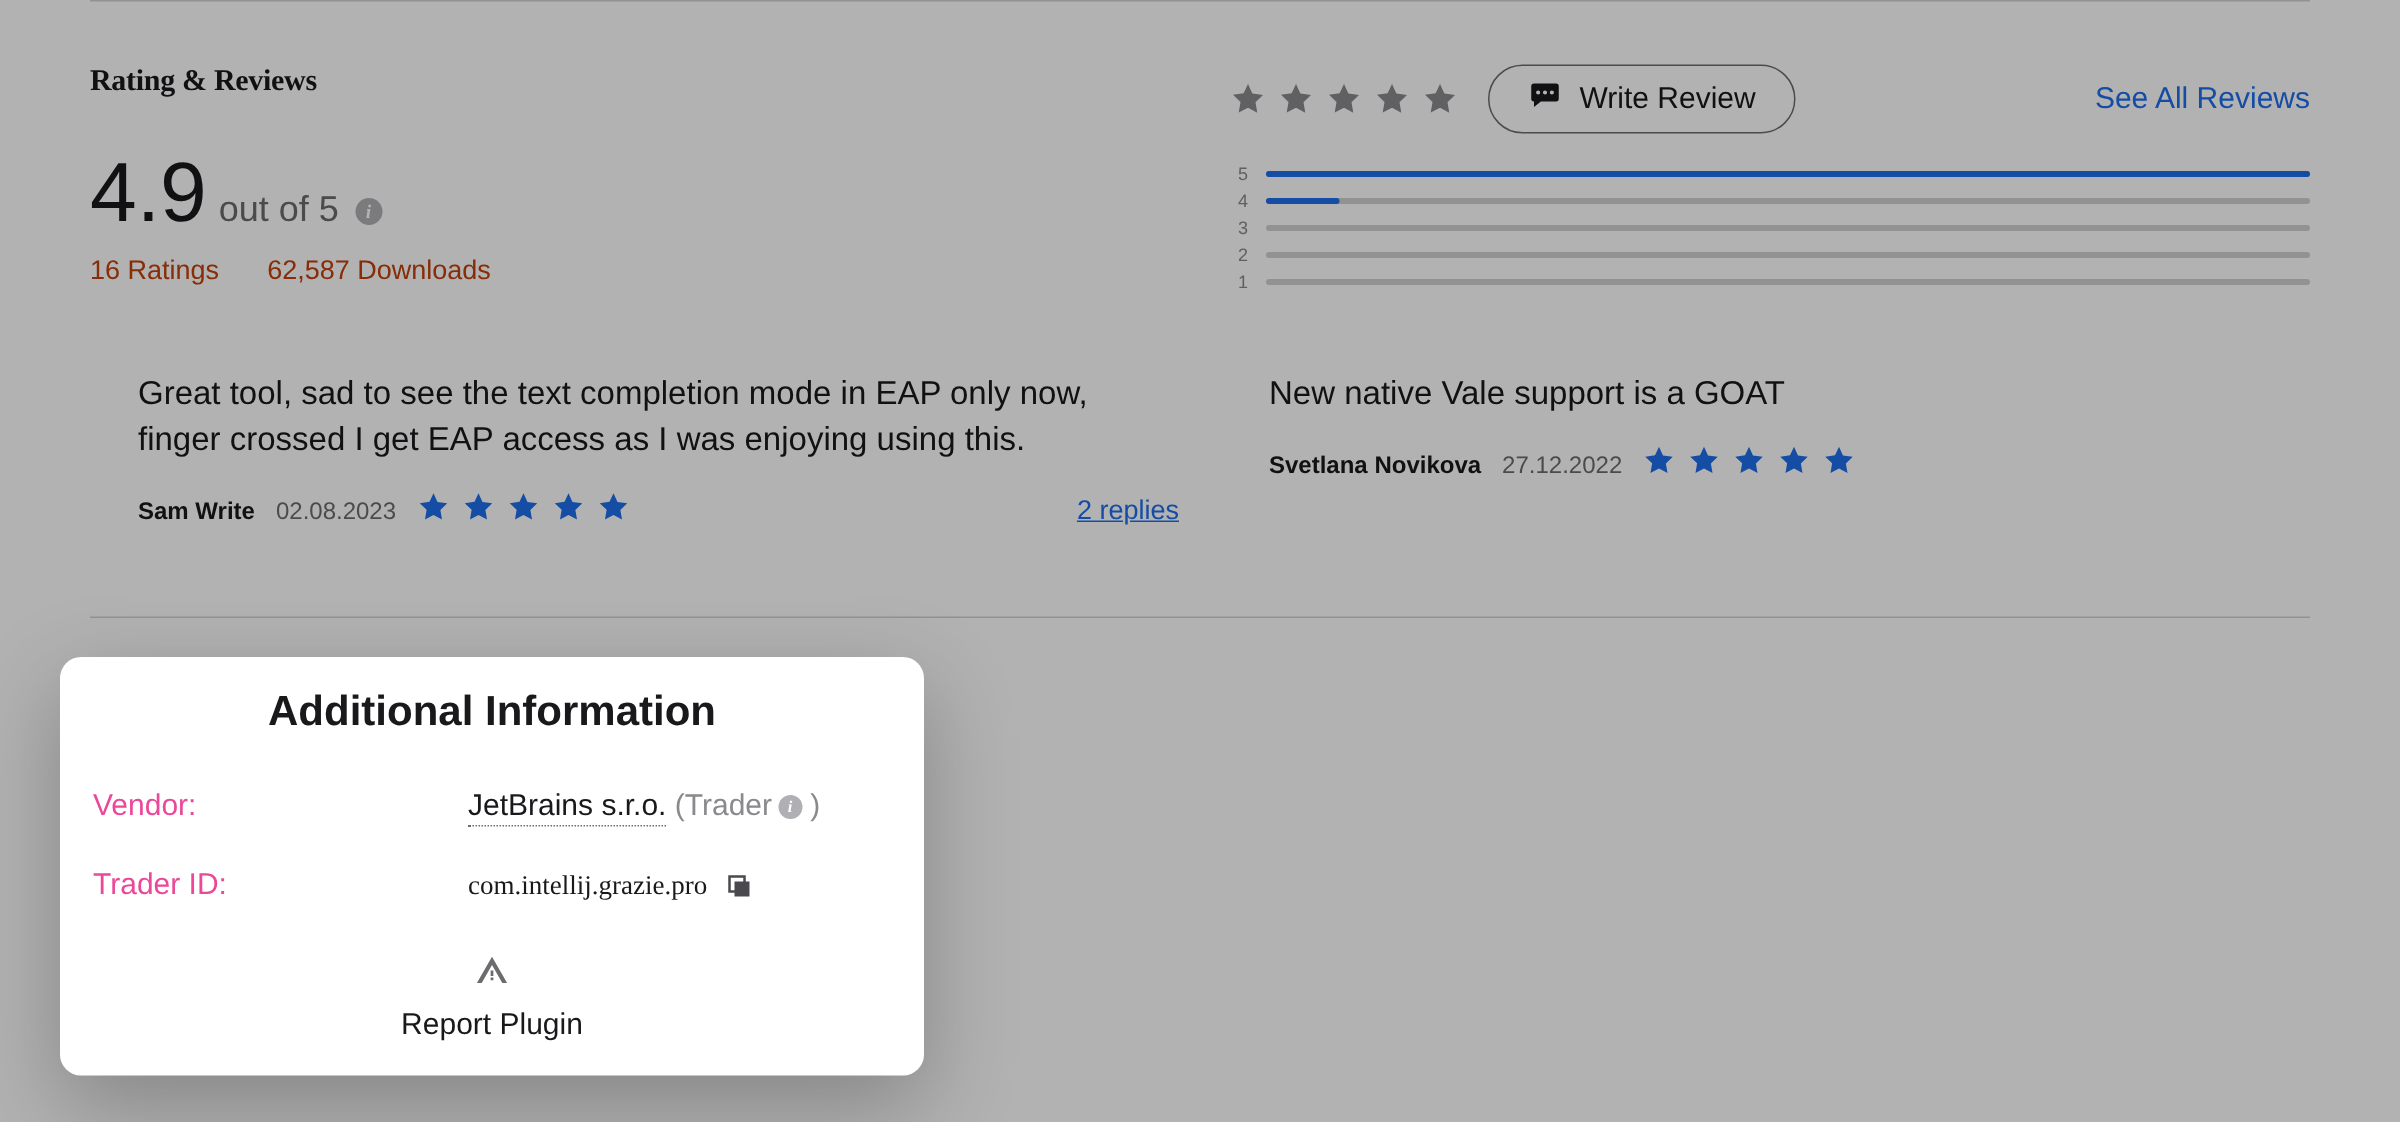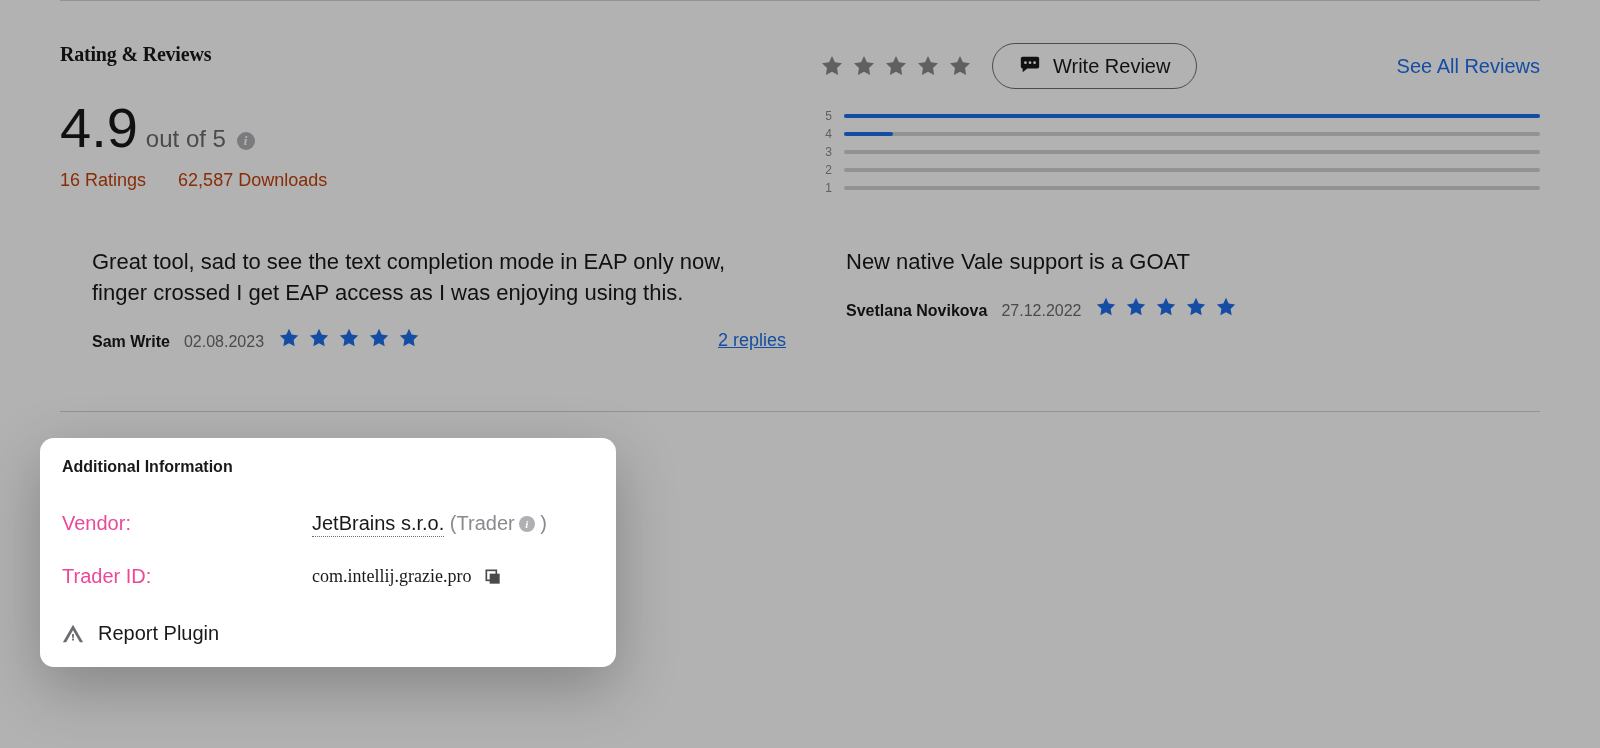--- a/index.html
+++ b/index.html
@@ -43,30 +43,30 @@
   .review-text { font-size: 22px; line-height: 1.4; color: #19191c; max-width: 700px; }
   .review-meta { display: flex; align-items: flex-end; gap: 14px; margin-top: 18px; flex-wrap: wrap; }
   .review-author { font-size: 16px; font-weight: 700; color: #19191c; }
   .review-date { font-size: 16px; color: #6c6c70; }
   .review-stars { display: flex; gap: 6px; }
   .review-replies { margin-left: auto; color: #1f6feb; font-size: 18px; }
 
   .dimmer { position: absolute; inset: 0; background: rgba(0,0,0,0.30); }
 
   .popover { position: absolute; left: 40px; top: 438px; width: 576px; background: #fff; border-radius: 14px; box-shadow: 0 20px 60px rgba(0,0,0,0.25); padding: 20px 22px 22px 22px; }
-  .pop-title { font-size: 16px; font-weight: 600; }
+  .pop-title { font-size: 28px; font-weight: 600; text-align: center; }
   .pop-grid { display: grid; grid-template-columns: 250px 1fr; row-gap: 30px; margin-top: 36px; align-items: center; }
   .pop-label { font-size: 20px; color: #ec4899; }
   .vendor-val { font-size: 20px; }
   .vendor-name { border-bottom: 1px dotted #6c6c70; padding-bottom: 2px; }
   .trader { color: #8a8a8e; }
   .plugin-id-val { display: flex; align-items: center; gap: 12px; }
   code.mono { font-family: Liberation Serif, serif; font-size: 18px; }
   .copy-icon { width: 20px; height: 20px; display: inline-block; cursor: pointer; }
-  .report-row { display: flex; align-items: center; gap: 14px; margin-top: 34px; font-size: 20px; cursor: pointer; }
+  .report-row { display: flex; align-items: center; gap: 14px; margin-top: 34px; font-size: 20px; cursor: pointer; flex-direction: column; }
   .warn-icon { width: 22px; height: 22px; display:inline-block; }
 </style>
 </head>
 <body>
 
 <div class="page">
   <div class="content">
     <hr class="sep sep-top">
 
     <div class="ratings-section">

